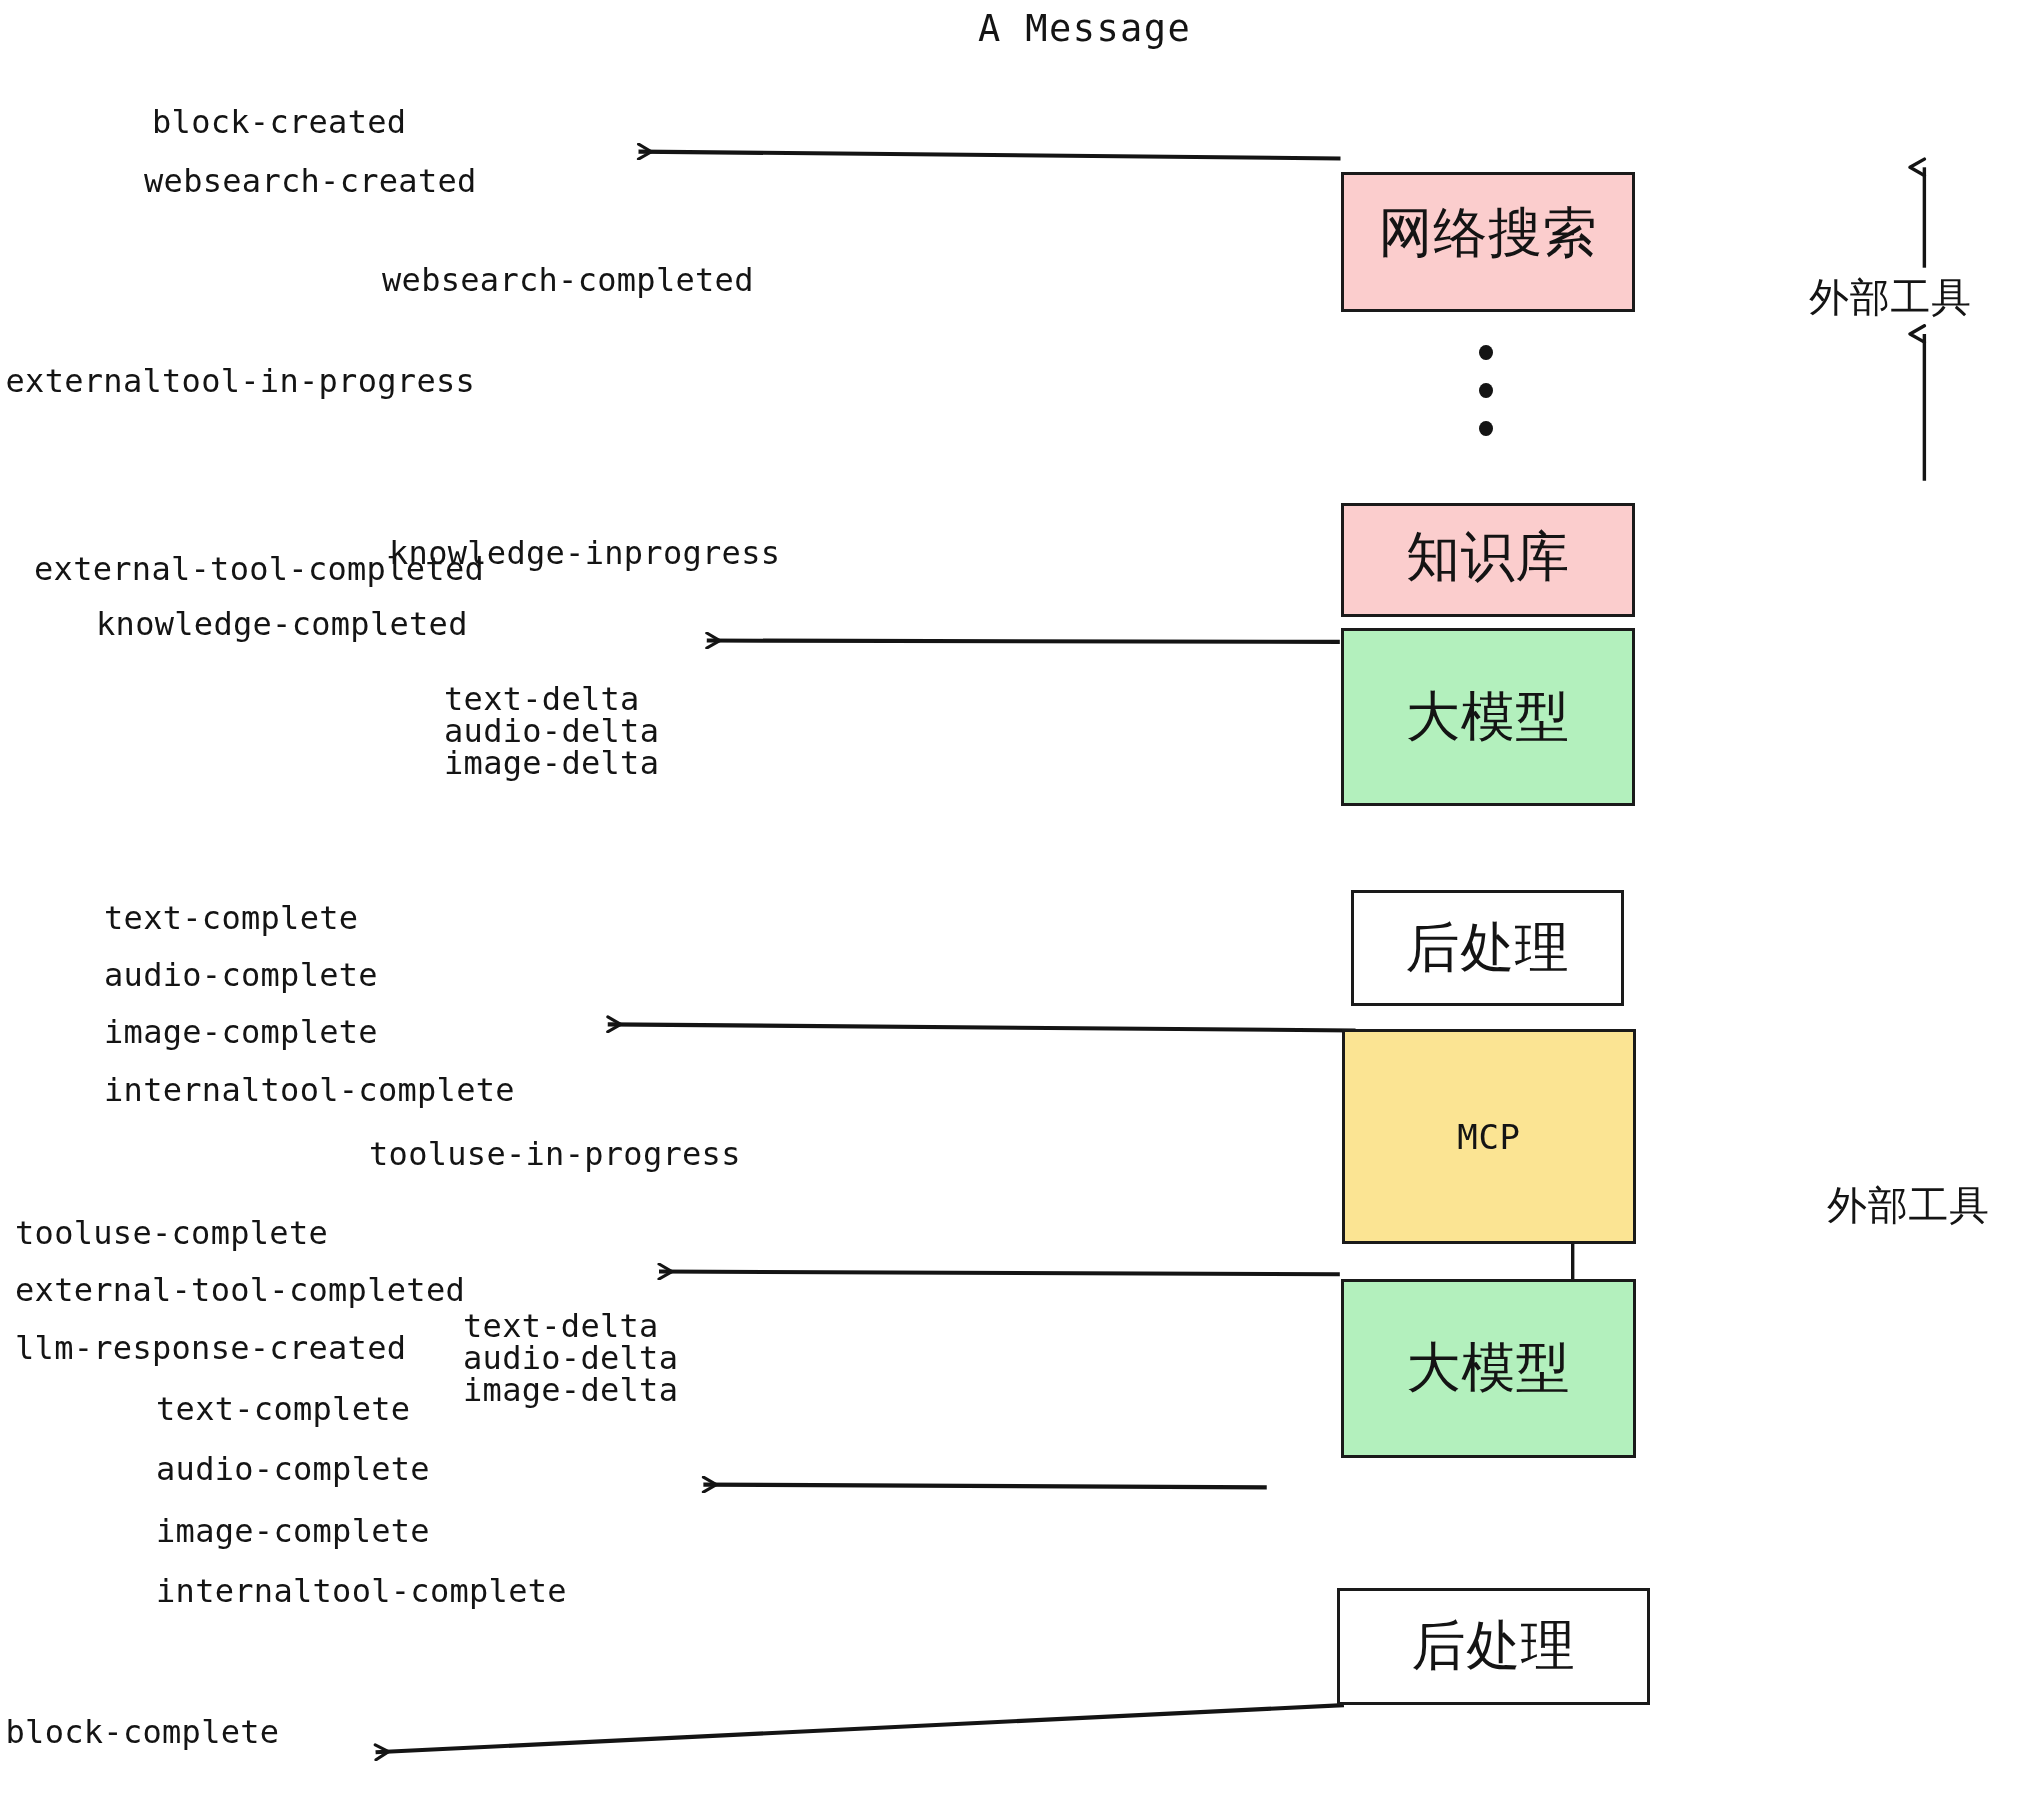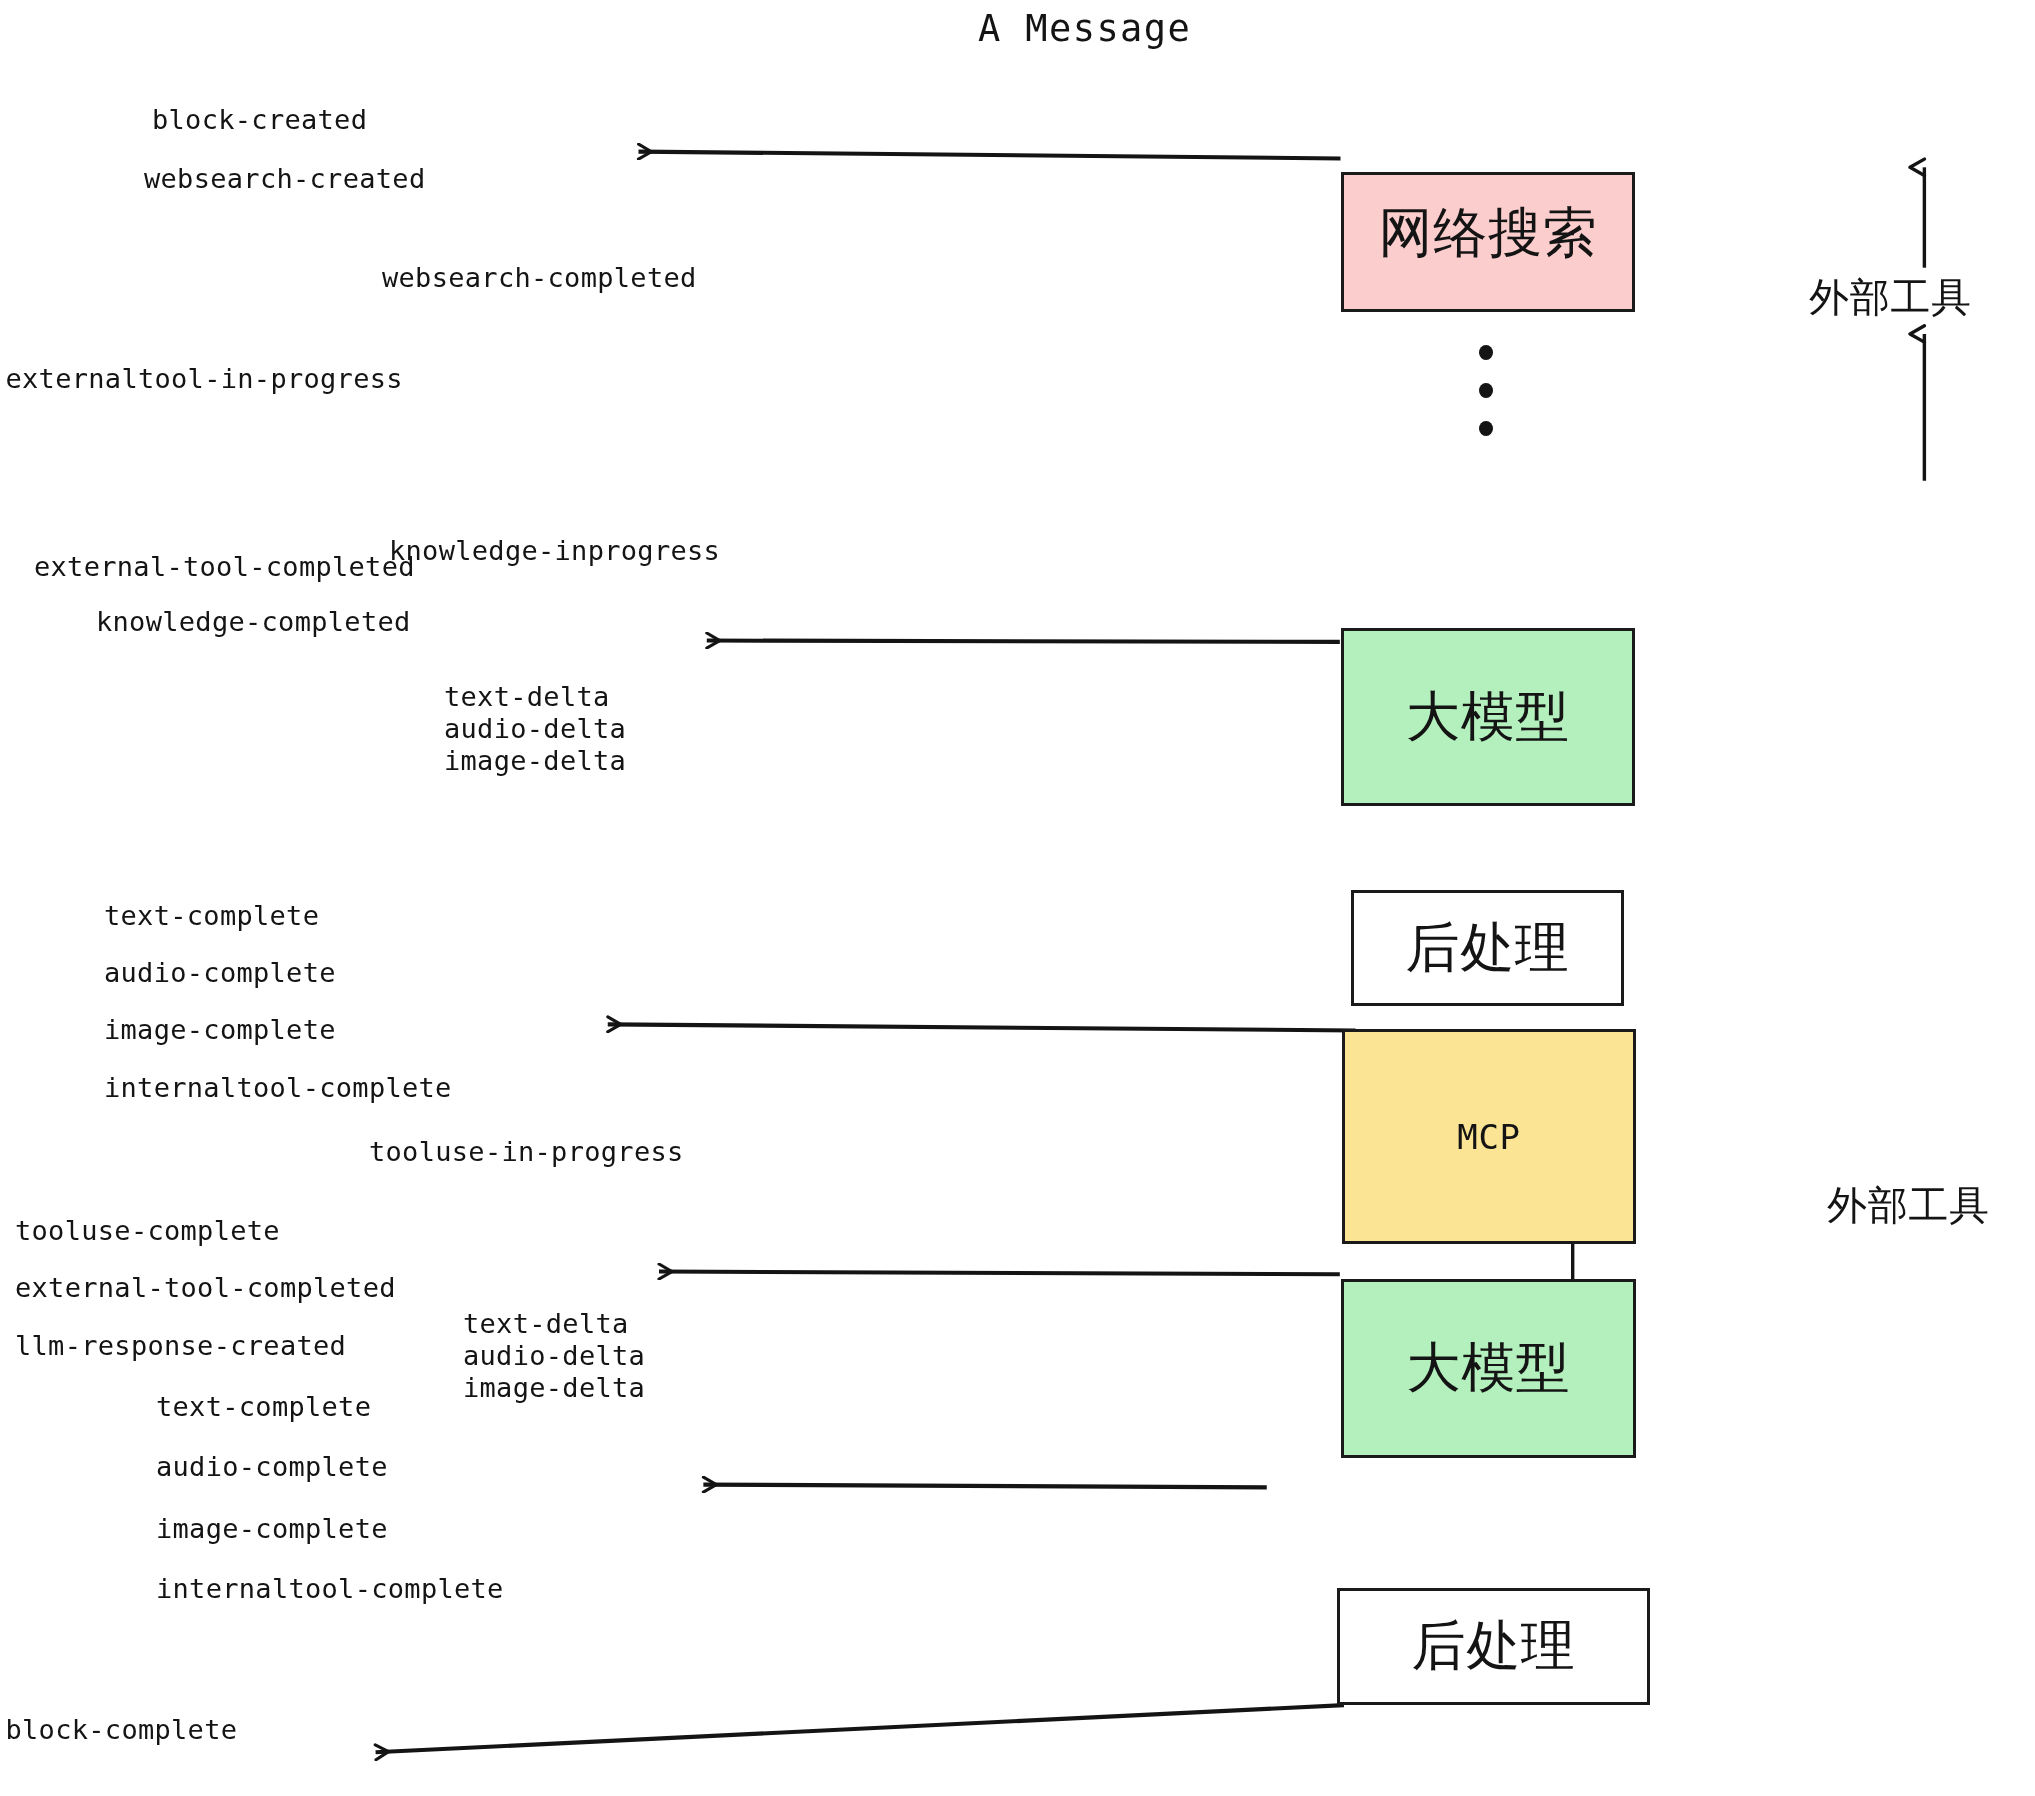--- a/index.html
+++ b/index.html
@@ -13,21 +13,21 @@
     position:relative;
     width:2035px;
     height:1796px;
     background:#ffffff;
     overflow:hidden;
   }
   
   .evt{
     position:absolute;
     font-family:"DejaVu Sans Mono","Liberation Mono",monospace;
-    font-size:27px;
+    font-size:32px;
     line-height:1.0;
     letter-spacing:0.3px;
     color:#141414;
     white-space:nowrap;
   }
   
   .title{
     position:absolute;
     font-family:"DejaVu Sans Mono","Liberation Mono",monospace;
     font-size:37px;
@@ -141,20 +141,23 @@
   <div class="node pink" style="left:1341px; top:172px; width:294px; height:140px; align-items:flex-start; padding-top:22px;">
     <span class="nodelabel">网络搜索</span>
   </div>
 
   <div class="dots" style="left:1479px; top:345px;">
     <i></i>
       <i></i>
       <i></i>
   </div>
 
+  <div class="node pink" style="left:1341px; top:503px; width:294px; height:114px; align-items:flex-start; padding-top:15px;">
+    <span class="nodelabel">知识库</span>
+  </div>
 
   <div class="node green" style="left:1341px; top:628px; width:294px; height:178px; align-items:center;">
     <span class="nodelabel">大模型</span>
   </div>
 
   <div class="node plain" style="left:1351px; top:890px; width:273px; height:116px; align-items:center;">
     <span class="nodelabel">后处理</span>
   </div>
 
   <div class="node yellow" style="left:1342px; top:1029px; width:294px; height:215px; align-items:center;">

